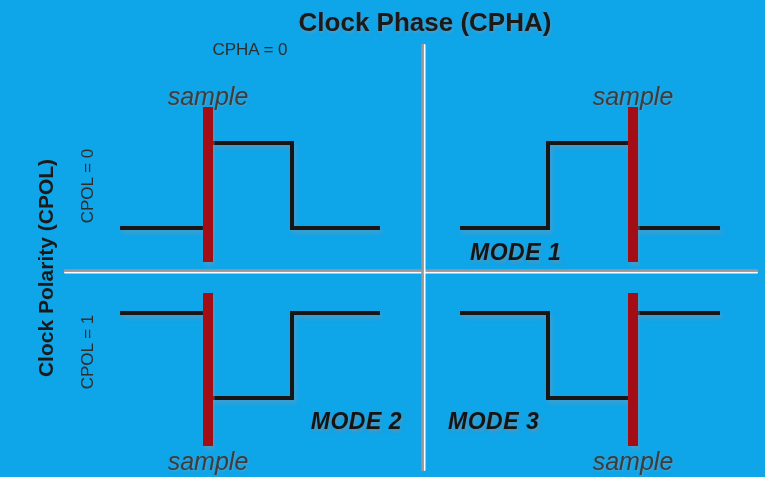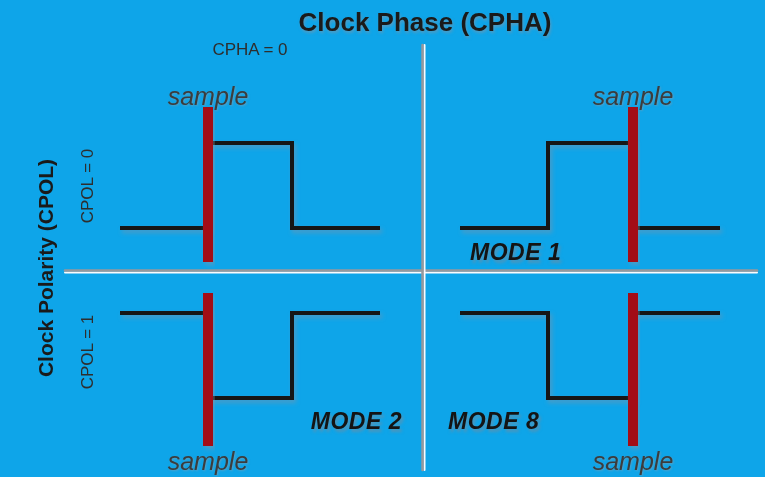--- a/index.html
+++ b/index.html
@@ -91,15 +91,15 @@
   <div class="txt row-header r0">CPOL = 0</div>
   <div class="txt row-header r1">CPOL = 1</div>
 
   <div class="txt sample-label q0">sample</div>
   <div class="txt sample-label q1">sample</div>
   <div class="txt sample-label q2">sample</div>
   <div class="txt sample-label q3">sample</div>
 
   <div class="txt mode-label q1">MODE 1</div>
   <div class="txt mode-label q2">MODE 2</div>
-  <div class="txt mode-label q3">MODE 8</div>
+  <div class="txt mode-label q3">MODE 3</div>
 
 </div>
 
 </body></html>

